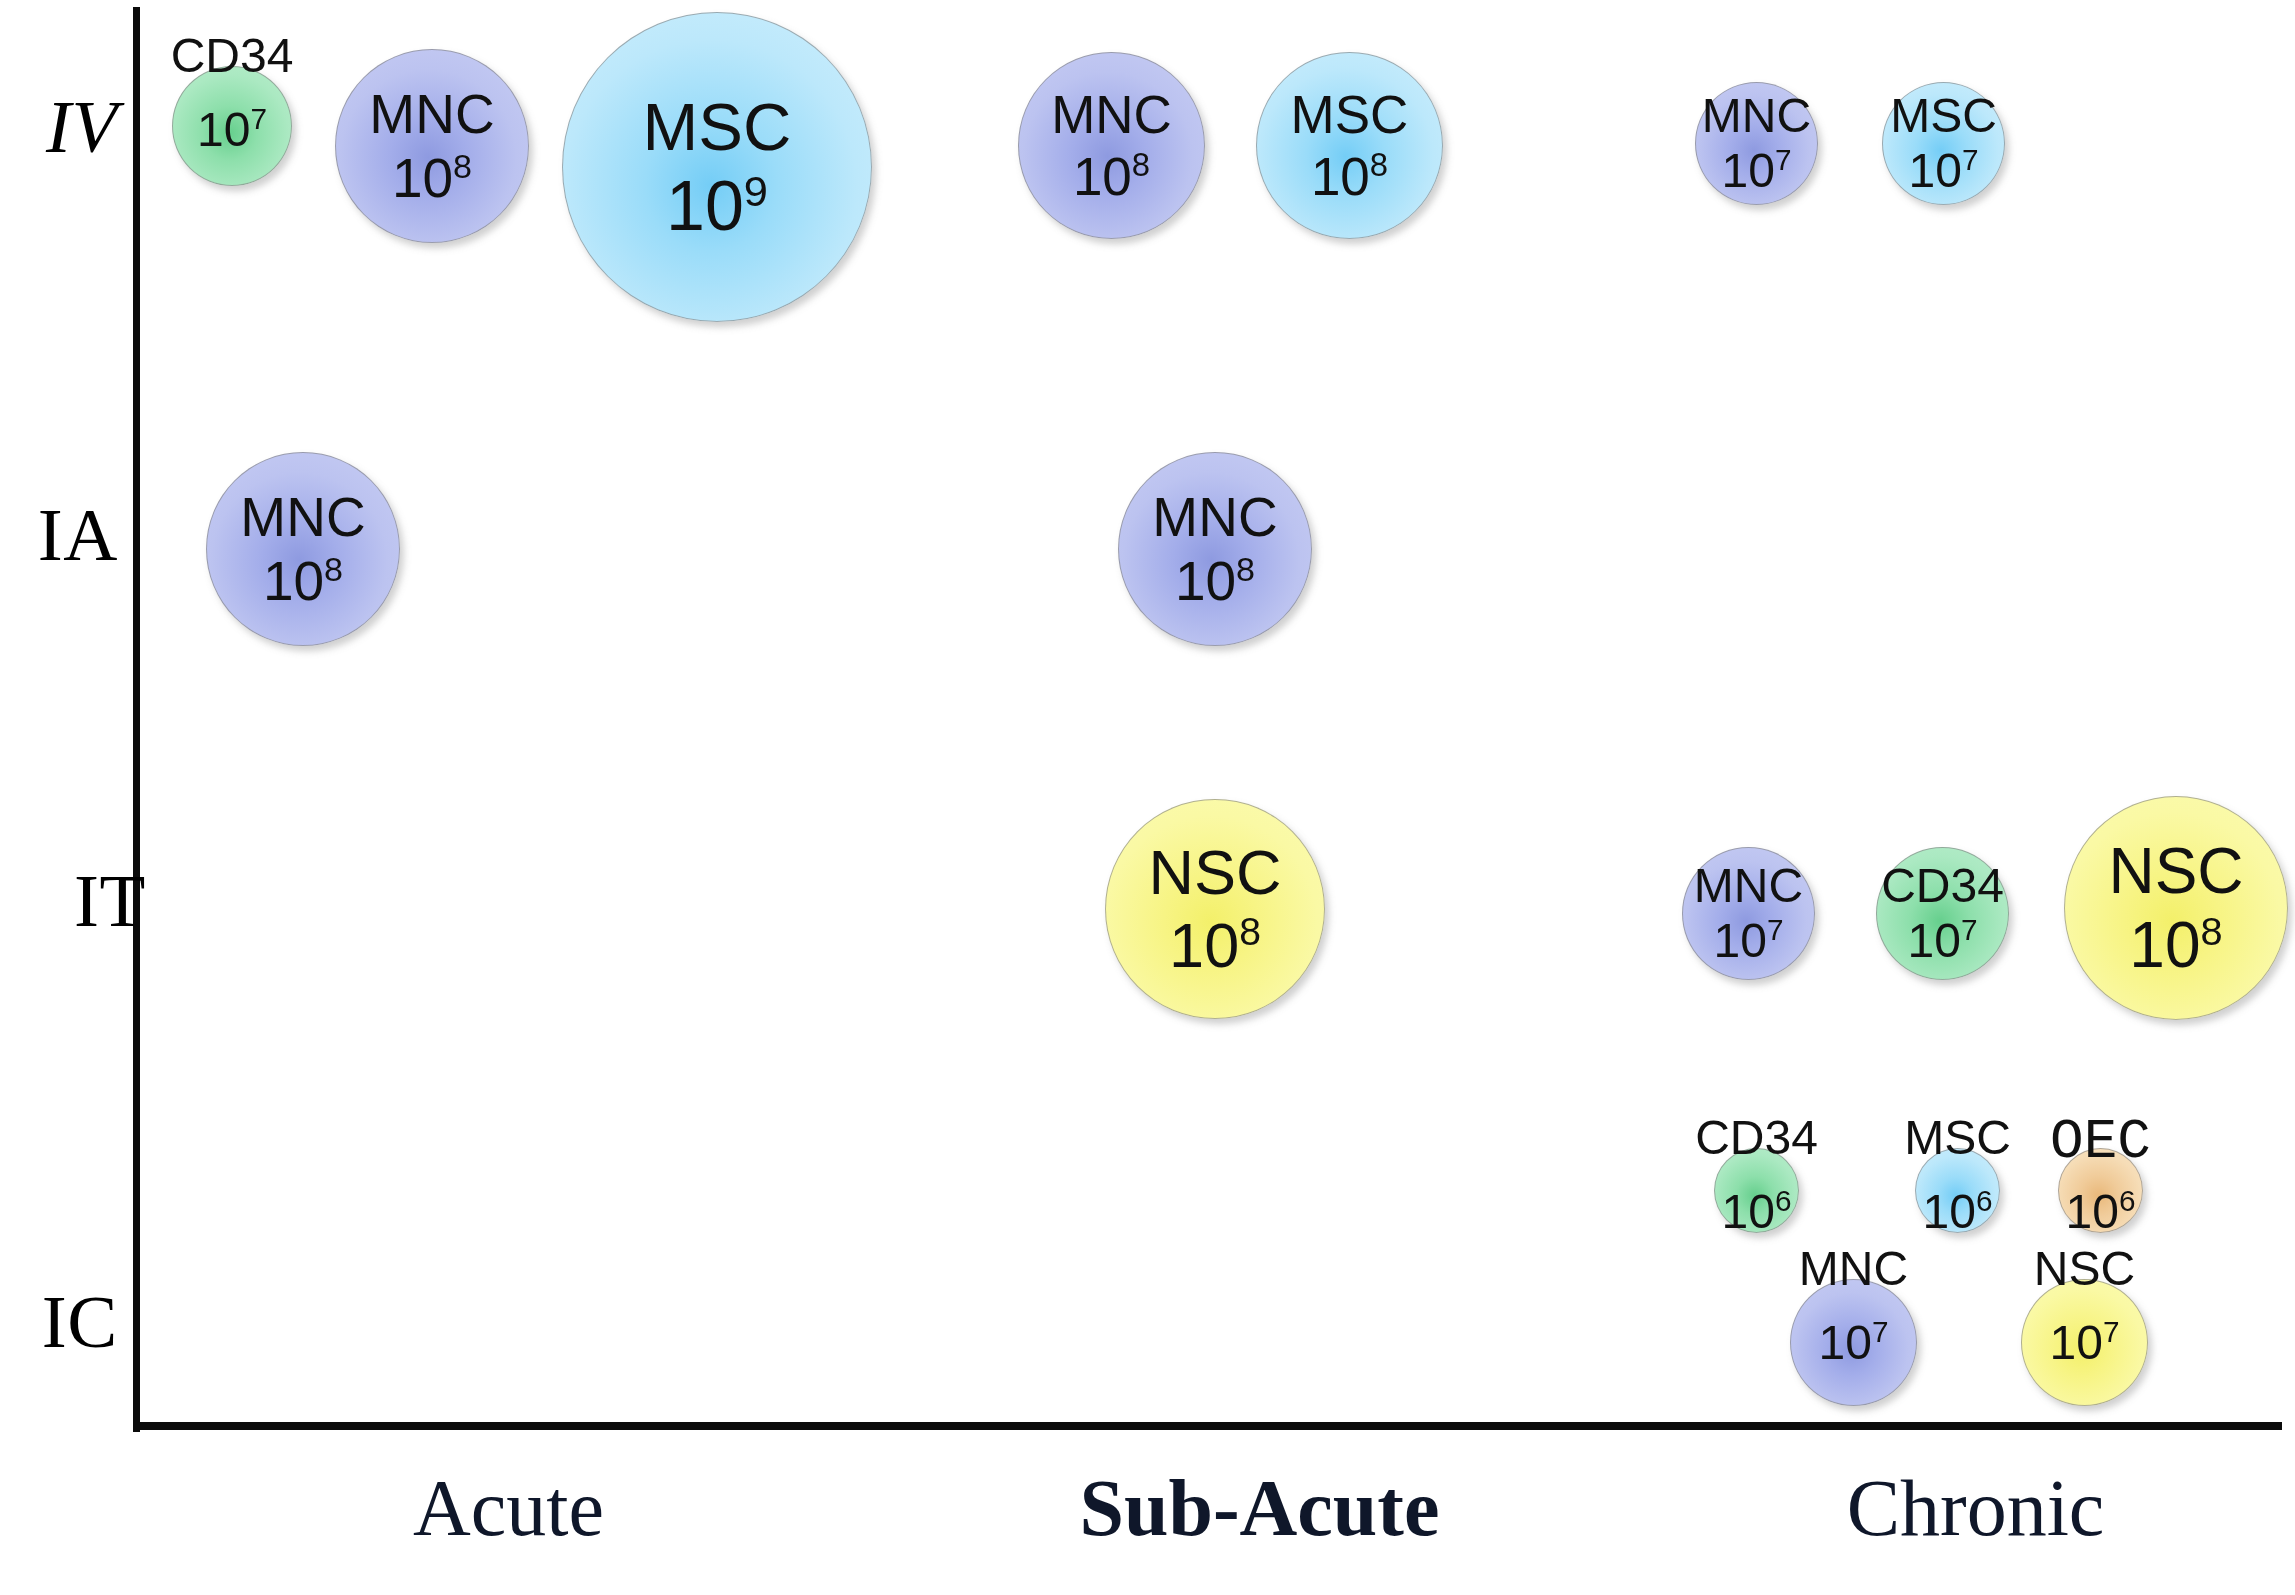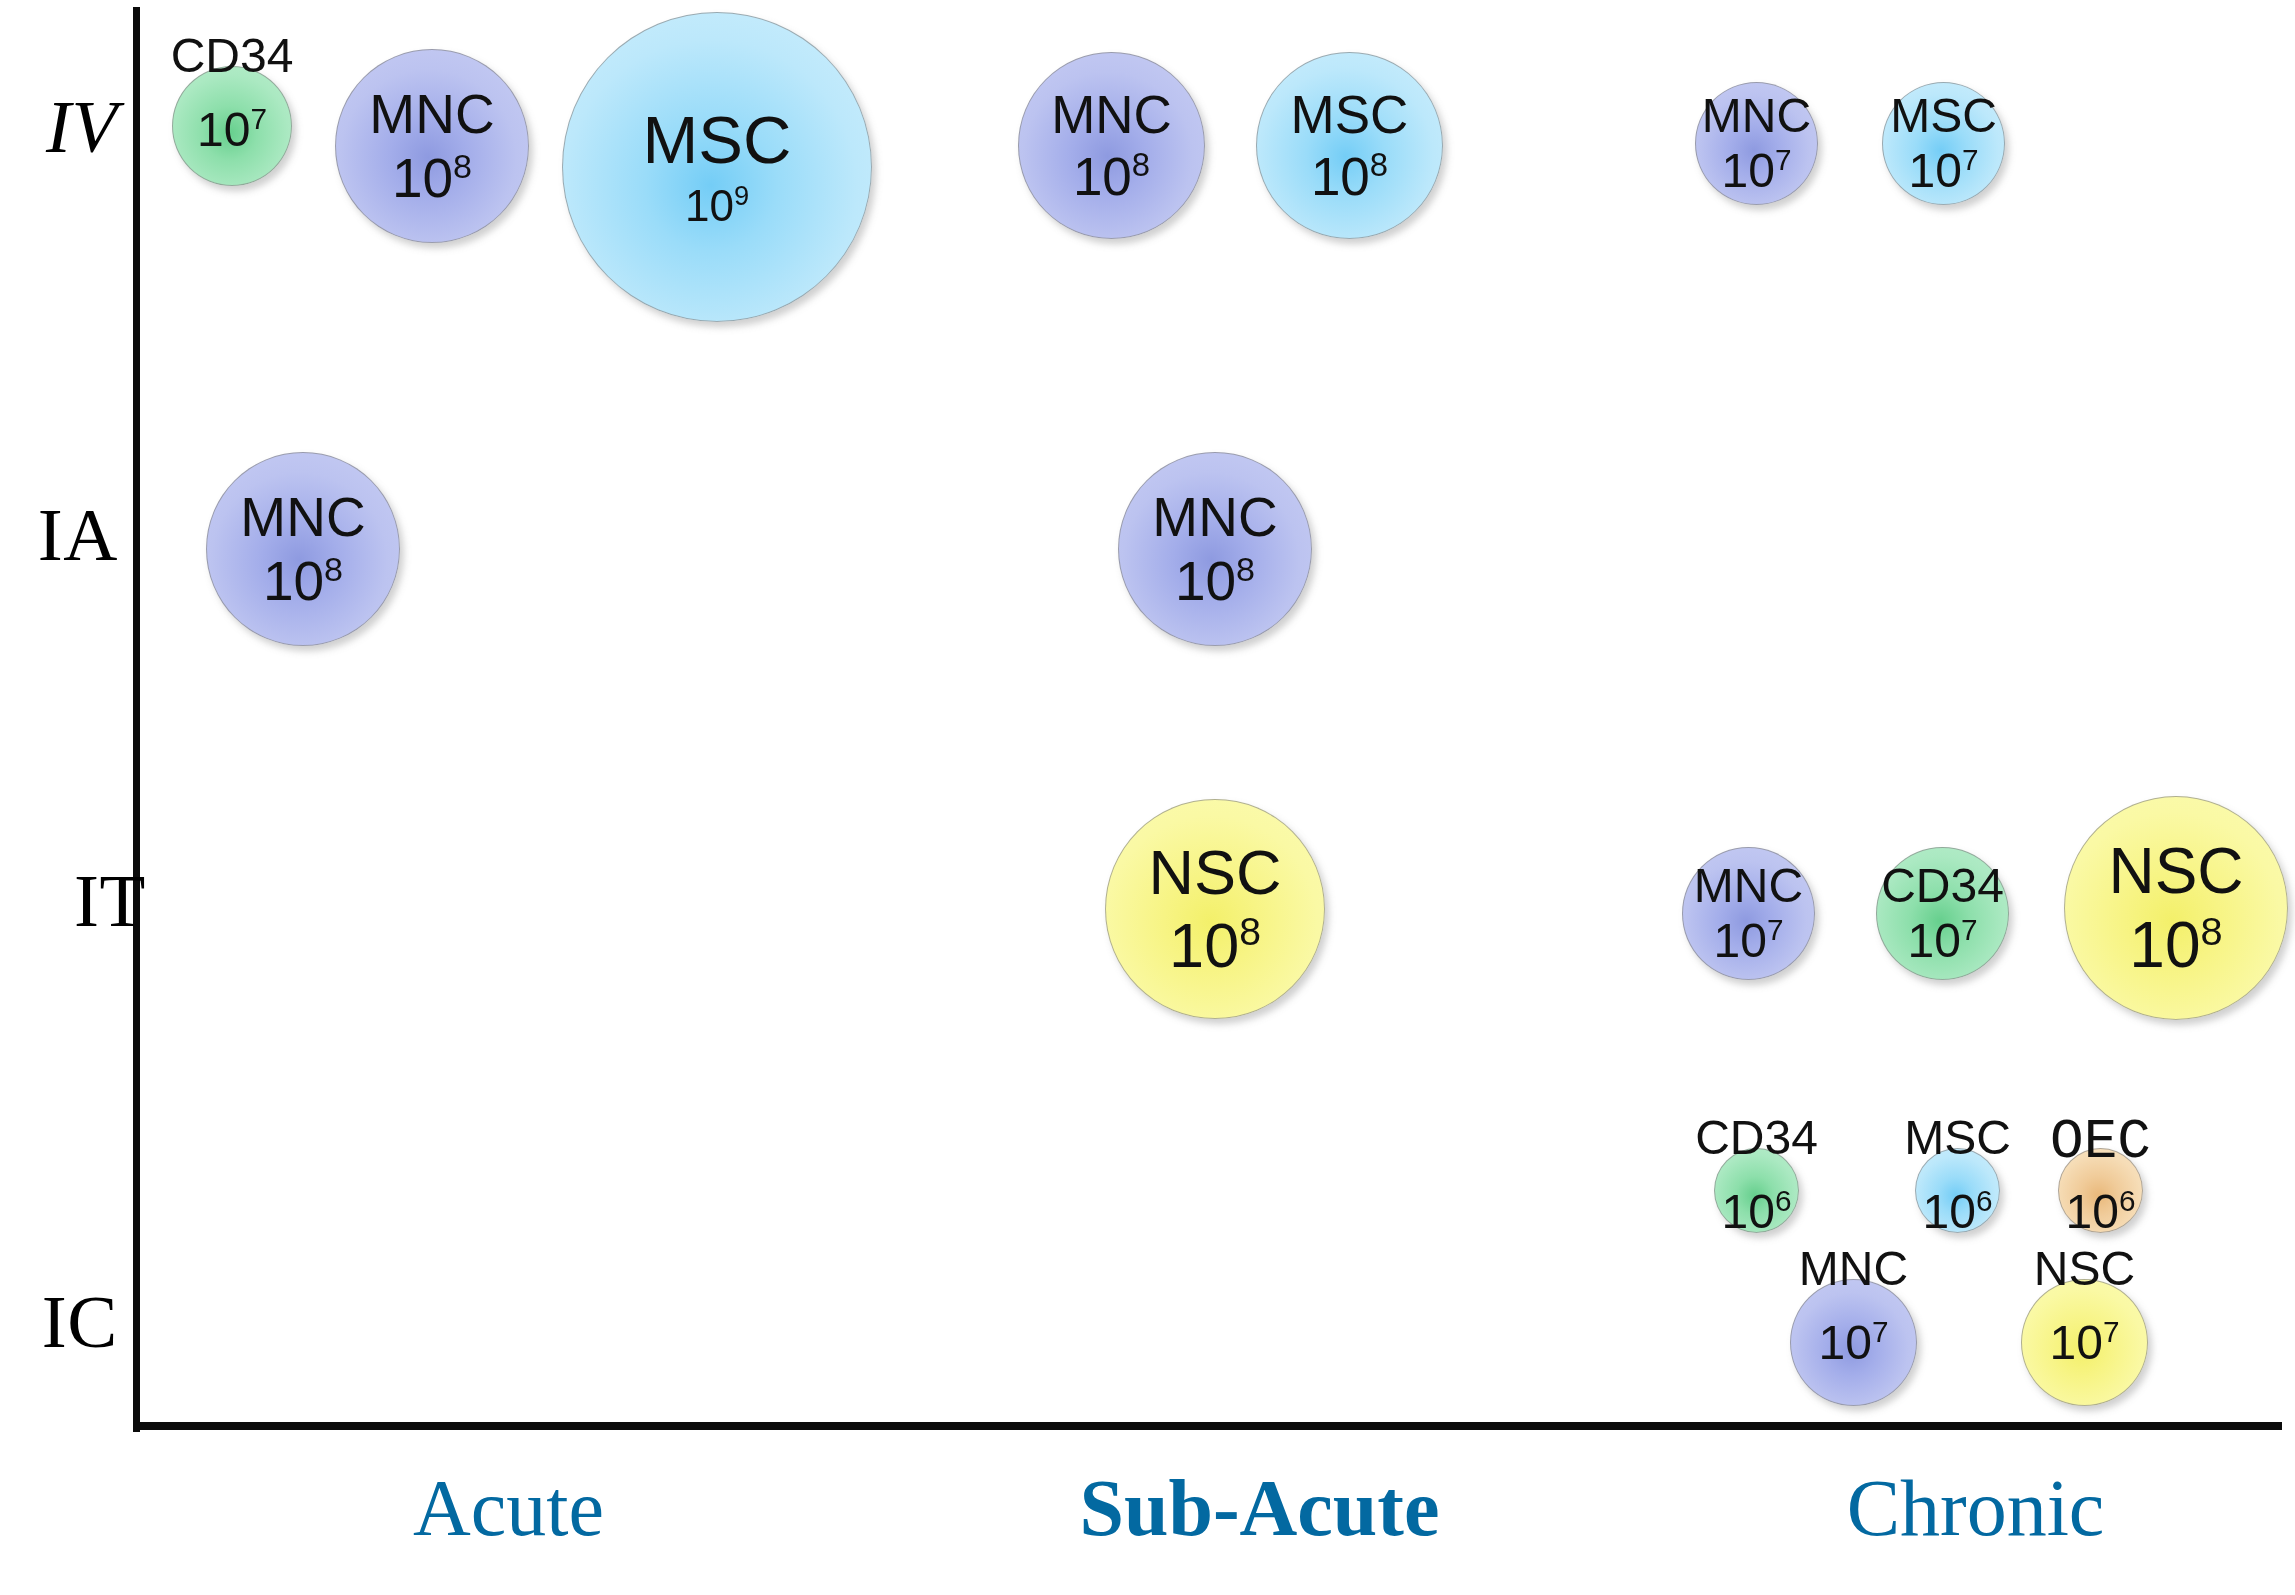--- a/index.html
+++ b/index.html
@@ -49,21 +49,21 @@
     letter-spacing: 0.6px;
     white-space: nowrap;
   }
   .xtick {
     position: absolute;
     top: 1463px;
     text-align: center;
     font-family: "Liberation Serif", "DejaVu Serif", serif;
     font-size: 80px;
     line-height: 91px;
-    color: #0369a1;
+    color: #0f172a;
     white-space: nowrap;
   }
 
   
   .bubble {
     position: absolute;
     border-radius: 50%;
     border: 1.9px solid rgba(130,130,130,0.62);
     box-shadow: 3.9px 5.2px 7.8px rgba(120,120,120,0.35);
     box-sizing: border-box;
@@ -140,21 +140,21 @@
       <div class="bubble fill-green overhang" style="width: 120px; height: 120px; left: 172px; top: 66px;">
         <div class="bubble-label" style="font-size: 48px;">CD34</div>
         <div class="bubble-value" style="font-size: 48px; margin-top: 7.8px;">10<sup>7</sup></div>
       </div>
       <div class="bubble fill-purple" style="width: 194px; height: 194px; left: 335px; top: 49px;">
         <div class="bubble-label" style="font-size: 55px;">MNC</div>
         <div class="bubble-value" style="font-size: 55px; margin-top: 9px;">10<sup>8</sup></div>
       </div>
       <div class="bubble fill-lightblue" style="width: 310px; height: 310px; left: 562px; top: 12.3px;">
         <div class="bubble-label" style="font-size: 67px;">MSC</div>
-        <div class="bubble-value" style="font-size: 44px; margin-top: 11px;">10<sup>9</sup></div>
+        <div class="bubble-value" style="font-size: 70px; margin-top: 11px;">10<sup>9</sup></div>
       </div>
       <div class="bubble fill-purple" style="width: 187px; height: 187px; left: 1018px; top: 52px;">
         <div class="bubble-label" style="font-size: 53px;">MNC</div>
         <div class="bubble-value" style="font-size: 53px; margin-top: 8.4px;">10<sup>8</sup></div>
       </div>
       <div class="bubble fill-lightblue" style="width: 187px; height: 187px; left: 1256px; top: 52px;">
         <div class="bubble-label" style="font-size: 53px;">MSC</div>
         <div class="bubble-value" style="font-size: 53px; margin-top: 8.4px;">10<sup>8</sup></div>
       </div>
       <div class="bubble fill-purple" style="width: 123px; height: 123px; left: 1695px; top: 82px;">

